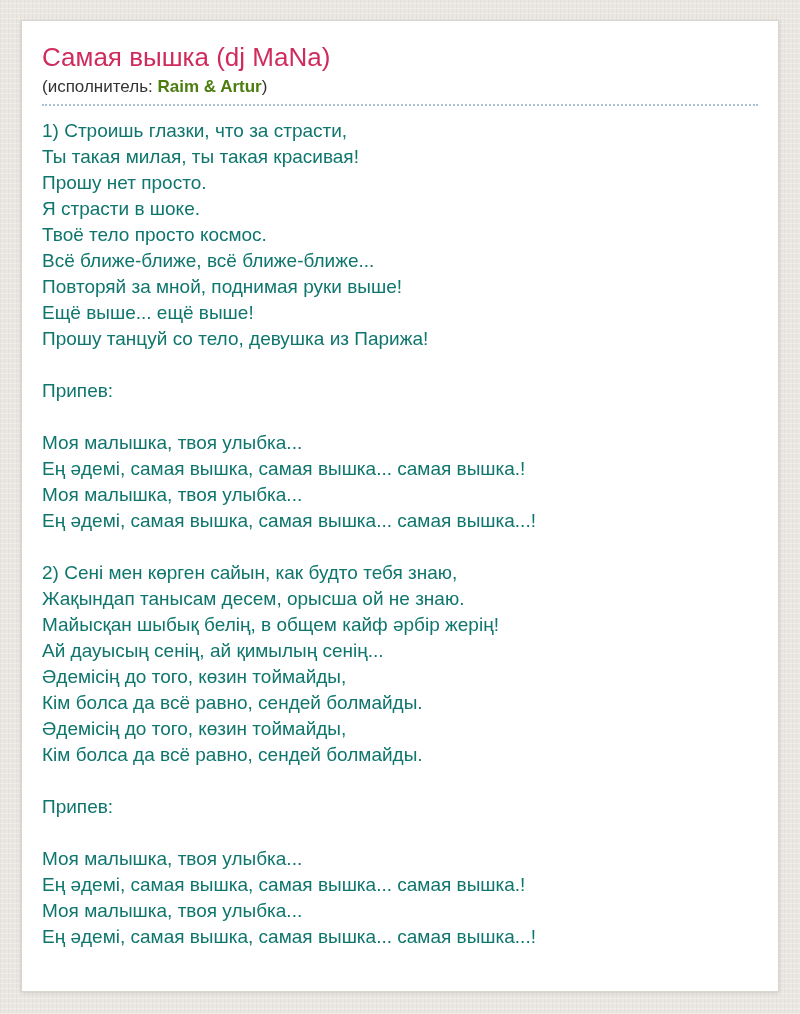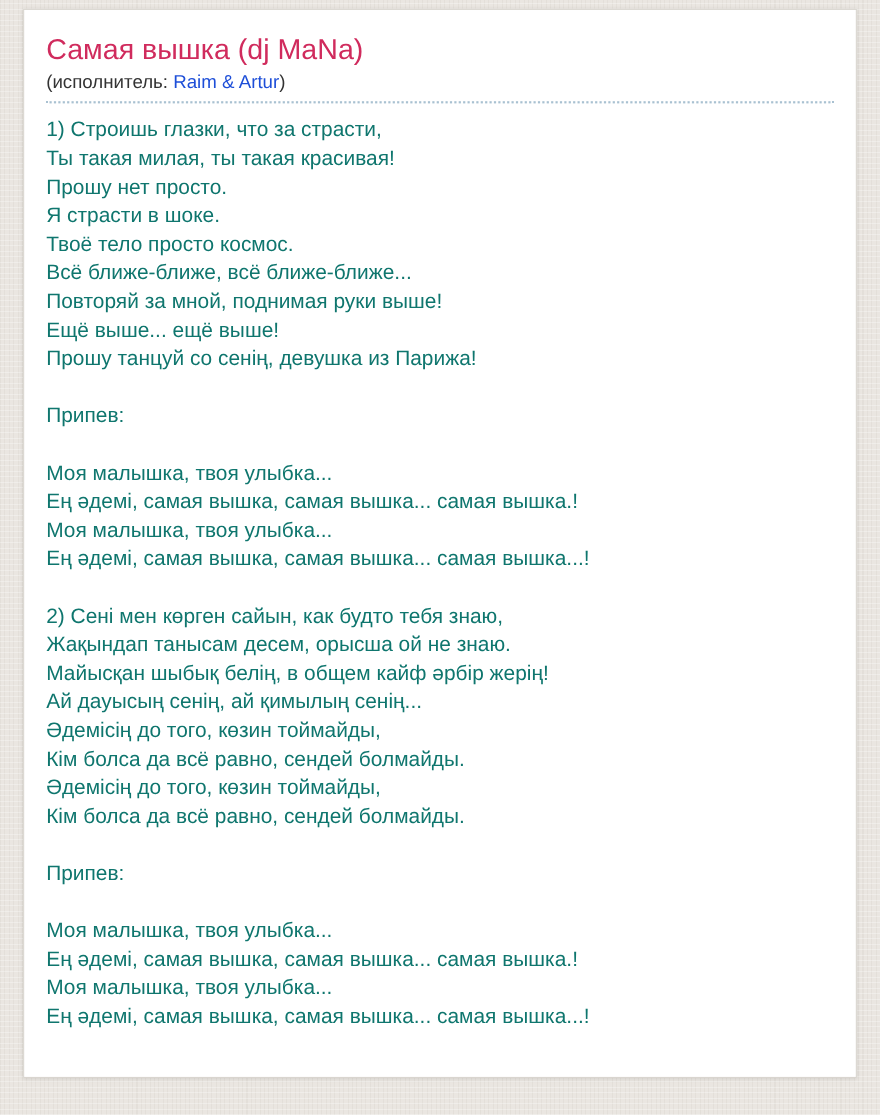--- a/index.html
+++ b/index.html
@@ -13,21 +13,21 @@
     font-family: "Liberation Sans", sans-serif;
     background-color: #eae6e1;
     background-image:
       repeating-linear-gradient(0deg, rgba(255,255,255,0.30) 0px, rgba(255,255,255,0.30) 1px, transparent 1px, transparent 5px),
       repeating-linear-gradient(90deg, rgba(197,191,182,0.18) 0px, rgba(197,191,182,0.18) 1px, transparent 1px, transparent 4px);
     overflow: hidden;
   }
   .card {
     position: absolute;
     left: 21px;
-    top: 8px;
+    top: 20px;
     width: 758px;
     height: 972px;
     box-sizing: border-box;
     background: #ffffff;
     border: 1px solid #d9d5cf;
     box-shadow: 0 1px 4px rgba(0,0,0,0.12);
     padding: 22px 20px 0 20px;
   }
   .song-title {
     margin: 0;
@@ -39,23 +39,24 @@
   }
   .artist-line {
     margin-top: 3px;
     font-size: 17px;
     line-height: 21px;
     color: #333333;
     padding-bottom: 7px;
     border-bottom: 2px dotted #a9c1d1;
   }
   .artist-link {
-    color: #1d4ed8;
+    color: #4d7c0f;
     text-decoration: none;
     cursor: pointer;
+    font-weight: bold;
   }
   .lyrics {
     margin-top: 12px;
     font-size: 19px;
     line-height: 26px;
     color: #0f766e;
   }
   .lyric-line {
     white-space: pre;
   }
@@ -71,21 +72,21 @@
 
   <div class="lyrics">
       <div class="lyric-line">1) Строишь глазки, что за страсти,</div>
       <div class="lyric-line">Ты такая милая, ты такая красивая!</div>
       <div class="lyric-line">Прошу нет просто.</div>
       <div class="lyric-line">Я страсти в шоке.</div>
       <div class="lyric-line">Твоё тело просто космос.</div>
       <div class="lyric-line">Всё ближе-ближе, всё ближе-ближе...</div>
       <div class="lyric-line">Повторяй за мной, поднимая руки выше!</div>
       <div class="lyric-line">Ещё выше... ещё выше!</div>
-      <div class="lyric-line">Прошу танцуй со сенің, девушка из Парижа!</div>
+      <div class="lyric-line">Прошу танцуй со тело, девушка из Парижа!</div>
       <div class="lyric-line">&nbsp;</div>
       <div class="lyric-line">Припев:</div>
       <div class="lyric-line">&nbsp;</div>
       <div class="lyric-line">Моя малышка, твоя улыбка...</div>
       <div class="lyric-line">Ең әдемі, самая вышка, самая вышка... самая вышка.!</div>
       <div class="lyric-line">Моя малышка, твоя улыбка...</div>
       <div class="lyric-line">Ең әдемі, самая вышка, самая вышка... самая вышка...!</div>
       <div class="lyric-line">&nbsp;</div>
       <div class="lyric-line">2) Сені мен көрген сайын, как будто тебя знаю,</div>
       <div class="lyric-line">Жақындап танысам десем, орысша ой не знаю.</div>

